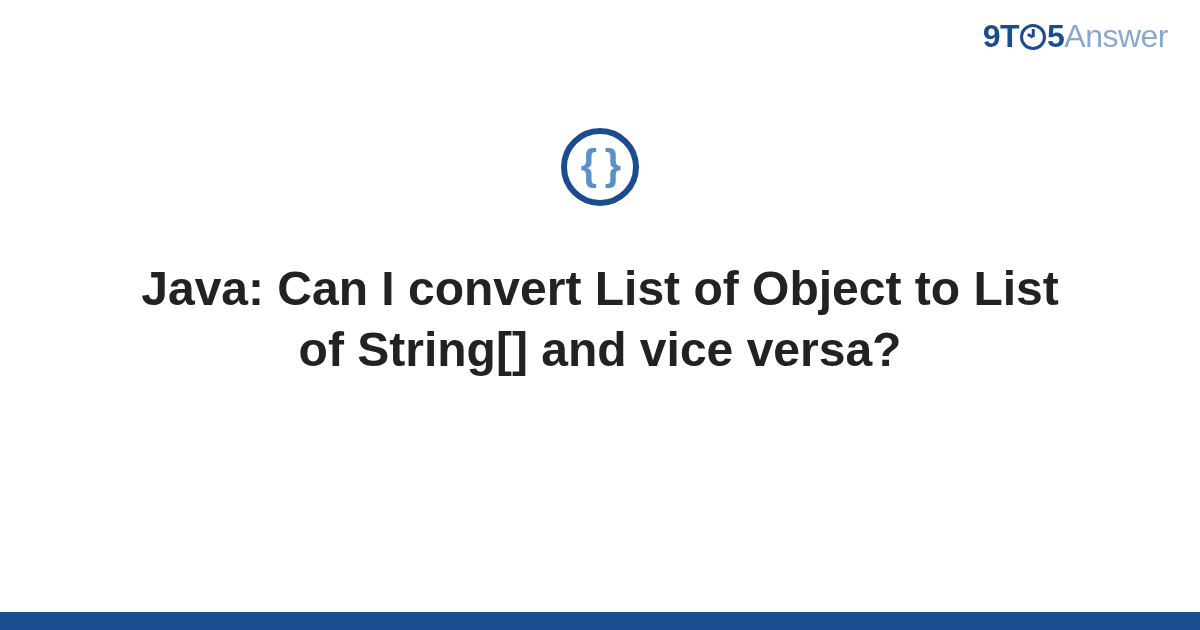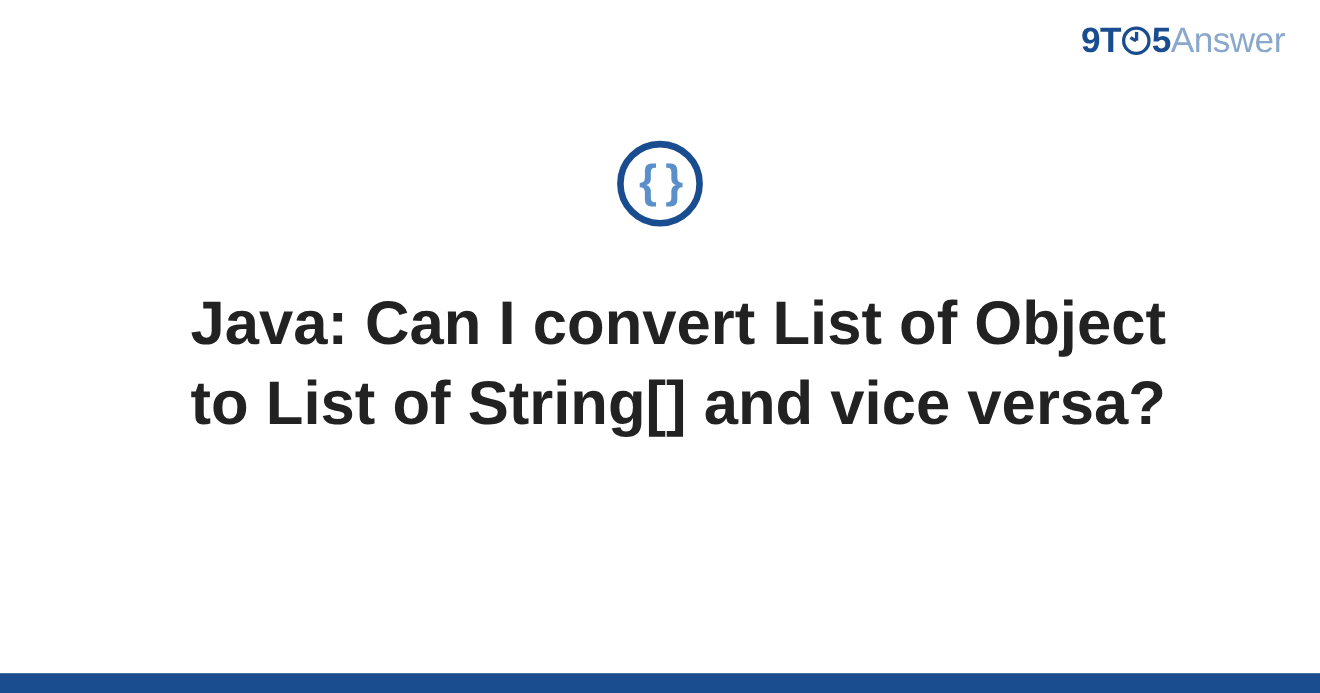--- a/index.html
+++ b/index.html
@@ -75,24 +75,24 @@
     .braces {
       font-size: 42px;
       font-weight: 900;
       color: #5a8fc9;
       letter-spacing: -2px;
       font-family: "Segoe UI", Arial, sans-serif;
       line-height: 1;
       margin-top: -4px;
     }
     .title {
-      font-size: 56px;
+      font-size: 48px;
       font-weight: 700;
       color: #222222;
-      text-align: right;
+      text-align: center;
       line-height: 1.28;
       max-width: 1000px;
       padding: 0 40px;
     }
     .bottom-bar {
       position: absolute;
       bottom: 0;
       left: 0;
       width: 100%;
       height: 18px;

